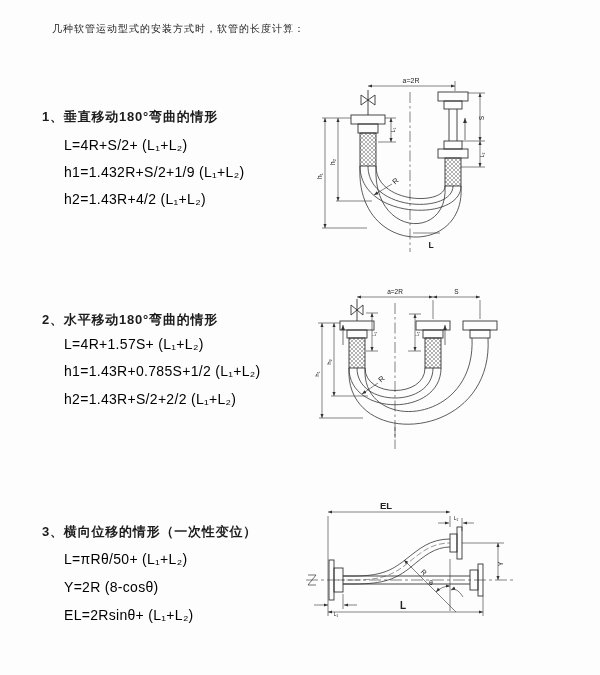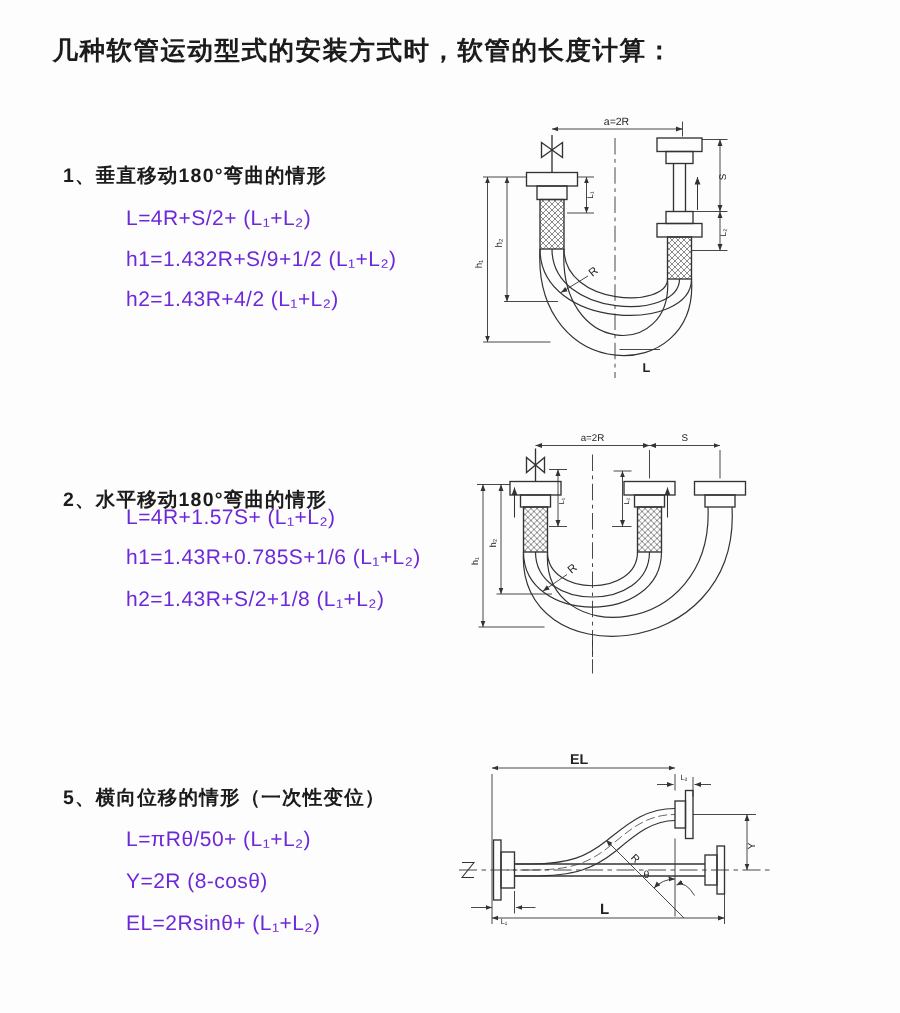--- a/index.html
+++ b/index.html
@@ -5,50 +5,50 @@
   * { margin:0; padding:0; box-sizing:border-box; }
   html,body { width:600px; height:675px; }
   body {
     position:relative;
     background:#fdfdfd;
     color:#1c1c1c;
     font-family:"Liberation Sans","DejaVu Sans",sans-serif;
     overflow:hidden;
   }
   .title {
-    position:absolute; left:35px; top:22px;
-    font-size:17px; font-weight:bold; letter-spacing:1px;
+    position:absolute; left:52px; top:22px;
+    font-size:10px; font-weight:normal; letter-spacing:1px;
   }
   .section-heading {
     position:absolute; left:42px;
     font-size:13px; font-weight:bold; letter-spacing:0.8px;
   }
   .formula {
-    position:absolute; left:84px;
-    font-size:14px; font-weight:normal; letter-spacing:0.3px; color:#6d28d9;
+    position:absolute; left:64px;
+    font-size:14px; font-weight:normal; letter-spacing:0.3px; color:#000000;
   }
   svg.dgm { position:absolute; }
   svg text { font-family:"Liberation Sans","DejaVu Sans",sans-serif; }
 </style>
 </head>
 <body>
 
 <div class="title">几种软管运动型式的安装方式时，软管的长度计算：</div>
 
 <div class="section-heading" style="top:108px">1、垂直移动180°弯曲的情形</div>
 <div class="formula" style="top:137px">L=4R+S/2+ (L₁+L₂)</div>
-<div class="formula" style="top:164px">h1=1.432R+S/9+1/2 (L₁+L₂)</div>
+<div class="formula" style="top:164px">h1=1.432R+S/2+1/9 (L₁+L₂)</div>
 <div class="formula" style="top:191px">h2=1.43R+4/2 (L₁+L₂)</div>
 
-<div class="section-heading" style="top:324px">2、水平移动180°弯曲的情形</div>
+<div class="section-heading" style="top:311px">2、水平移动180°弯曲的情形</div>
 <div class="formula" style="top:336px">L=4R+1.57S+ (L₁+L₂)</div>
-<div class="formula" style="top:363px">h1=1.43R+0.785S+1/6 (L₁+L₂)</div>
-<div class="formula" style="top:391px">h2=1.43R+S/2+1/8 (L₁+L₂)</div>
-
-<div class="section-heading" style="top:523px">5、横向位移的情形（一次性变位）</div>
+<div class="formula" style="top:363px">h1=1.43R+0.785S+1/2 (L₁+L₂)</div>
+<div class="formula" style="top:391px">h2=1.43R+S/2+2/2 (L₁+L₂)</div>
+
+<div class="section-heading" style="top:523px">3、横向位移的情形（一次性变位）</div>
 <div class="formula" style="top:551px">L=πRθ/50+ (L₁+L₂)</div>
 <div class="formula" style="top:579px">Y=2R (8-cosθ)</div>
 <div class="formula" style="top:607px">EL=2Rsinθ+ (L₁+L₂)</div>
 
 <svg class="dgm" style="left:310px;top:70px" width="290" height="192" viewBox="0 0 290 192">
   <defs>
     <marker id="ar1" viewBox="0 0 10 10" refX="9" refY="5" markerWidth="8" markerHeight="8" orient="auto-start-reverse">
       <path d="M0,1.5 L9,5 L0,8.5 z" fill="#333"></path>
     </marker>
     <pattern id="xh1" width="4" height="4" patternUnits="userSpaceOnUse">

